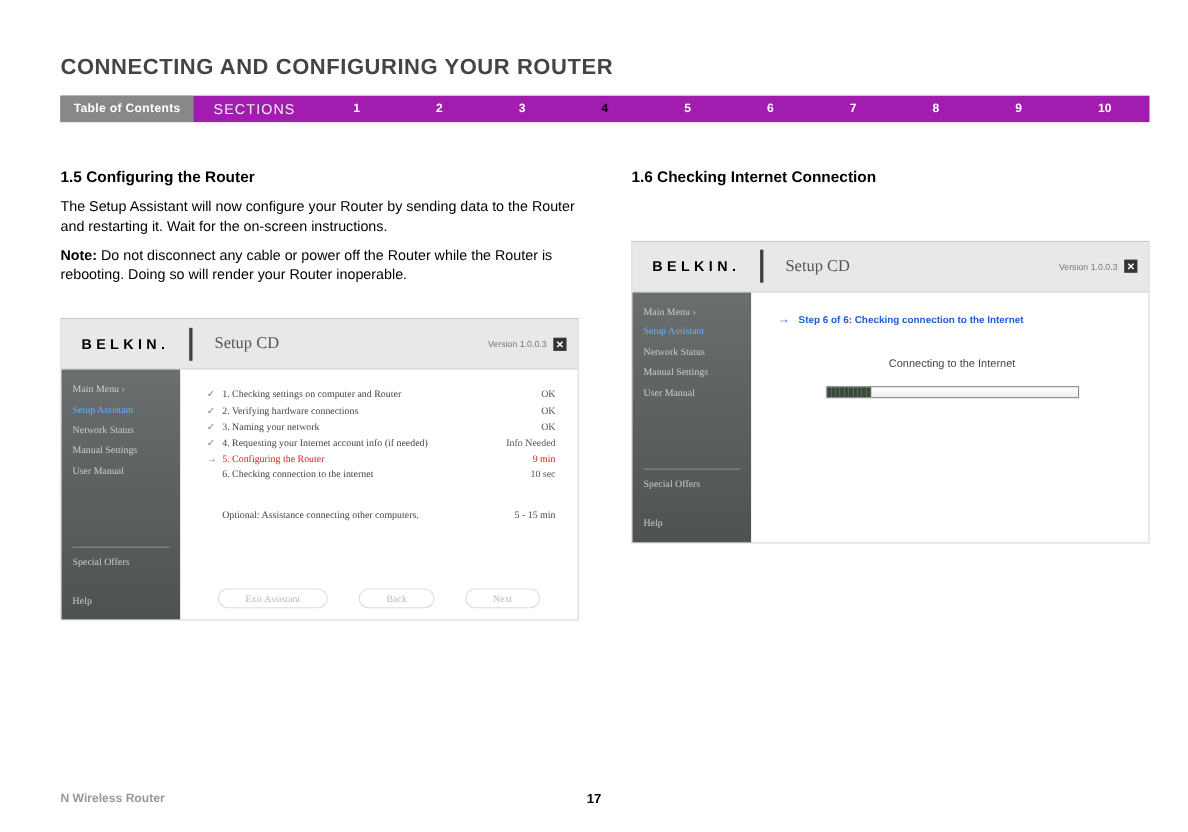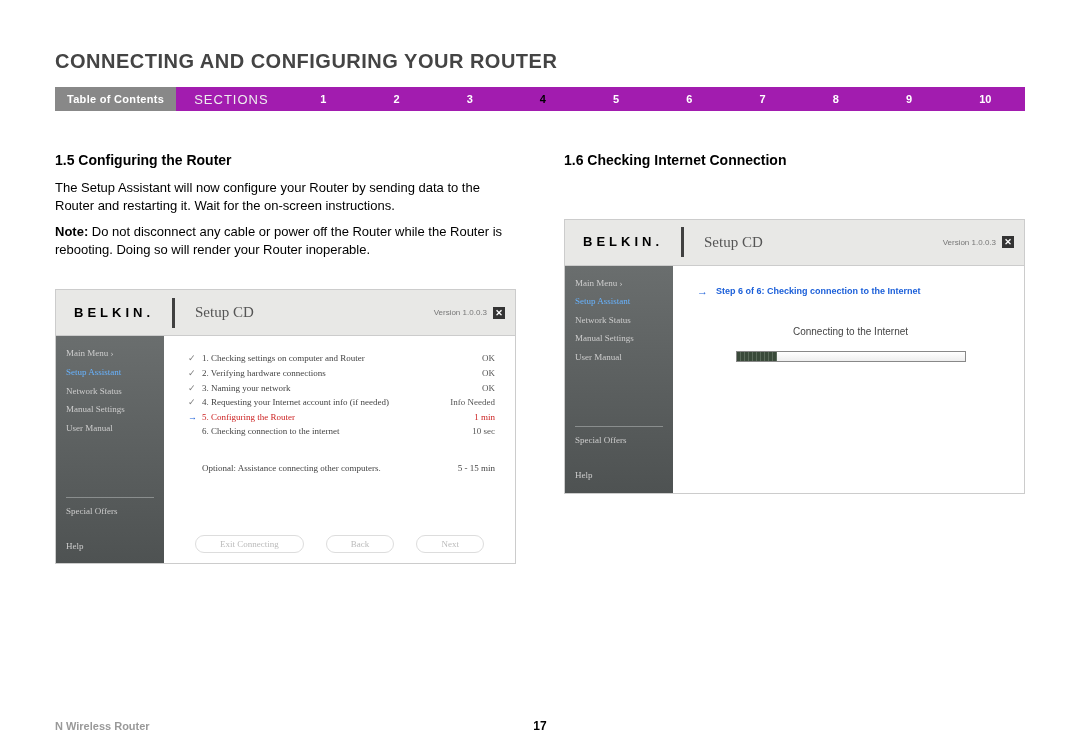--- a/index.html
+++ b/index.html
@@ -5,21 +5,21 @@
   * { margin: 0; padding: 0; box-sizing: border-box; }
   body {
     font-family: Arial, Helvetica, sans-serif;
     background: #fff;
     width: 1080px;
     height: 756px;
     position: relative;
     color: #000;
   }
   .page {
-    padding: 50px 55px 0 55px;
+    padding: 50px 35px 0 55px;
   }
   .page-title {
     font-size: 20px;
     font-weight: bold;
     letter-spacing: 0.5px;
     color: #444;
     margin-bottom: 14px;
   }
   .nav-bar {
     background: #a21caf;
@@ -228,34 +228,34 @@
               <span class="step-status">OK</span>
             </div>
             <div class="step-row">
               <span class="step-icon">✓</span>
               <span class="step-label">4. Requesting your Internet account info (if needed)</span>
               <span class="step-status">Info Needed</span>
             </div>
             <div class="step-row current">
               <span class="step-icon arrow">→</span>
               <span class="step-label">5. Configuring the Router</span>
-              <span class="step-status">1 min</span>
+              <span class="step-status">9 min</span>
             </div>
             <div class="step-row">
               <span class="step-icon"></span>
               <span class="step-label">6. Checking connection to the internet</span>
               <span class="step-status">10 sec</span>
             </div>
             <div class="optional">
               <span style="width:14px"></span>
               <span class="opt-label">Optional: Assistance connecting other computers.</span>
               <span class="opt-time">5 - 15 min</span>
             </div>
             <div class="btn-row">
-              <span class="pill-btn">Exit Connecting</span>
+              <span class="pill-btn">Exit Assistant</span>
               <span class="pill-btn">Back</span>
               <span class="pill-btn">Next</span>
             </div>
           </div>
         </div>
       </div>
     </div>
 
     <div class="col">
       <div class="sec-heading">1.6 Checking Internet Connection</div>

